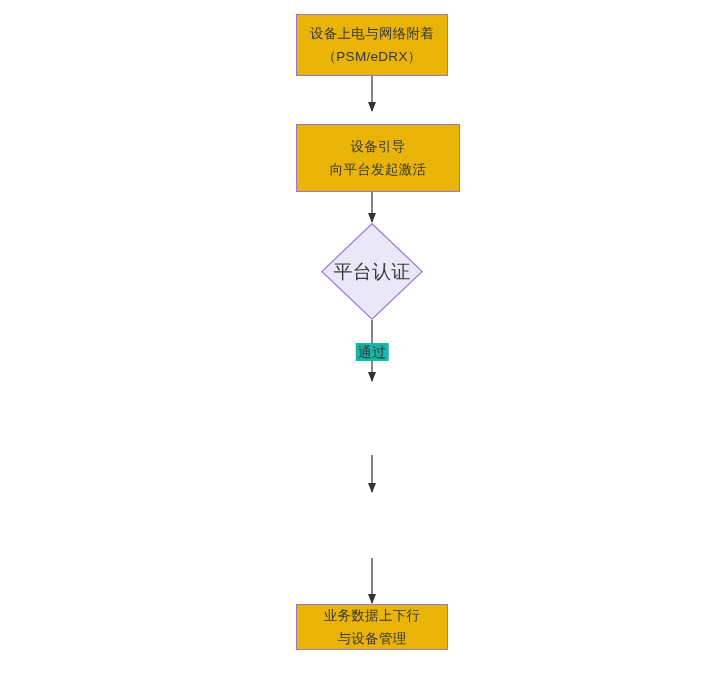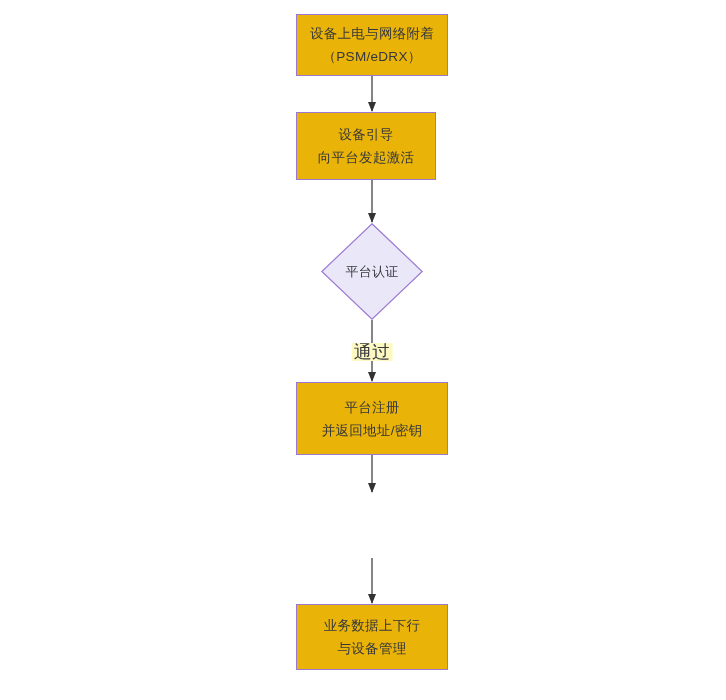--- a/index.html
+++ b/index.html
@@ -53,31 +53,31 @@
   .decision .diamond-shape {
     position: absolute;
     left: 0;
     top: 0;
     width: 100%;
     height: 100%;
   }
   .decision .node-text {
     position: relative;
     z-index: 2;
-    font-size: 13px;
+    font-size: 19px;
     line-height: 23px;
     color: #36383c;
     white-space: pre-line;
     letter-spacing: 0.3px;
   }
   .edge-label {
     position: absolute;
-    background: #fef9c3;
+    background: #14b8a6;
     color: #36383c;
-    font-size: 18px;
+    font-size: 14px;
     line-height: 16px;
     padding: 1px 2px;
     white-space: nowrap;
     transform: translate(-50%, -50%);
     letter-spacing: 0.3px;
   }
 </style>
 </head>
 <body>
 
@@ -94,38 +94,34 @@
     <line x1="372" y1="320" x2="372" y2="381" stroke="#333333" stroke-width="1.2" marker-end="url(#arrowhead)"></line>
     <line x1="372" y1="455" x2="372" y2="492" stroke="#333333" stroke-width="1.2" marker-end="url(#arrowhead)"></line>
     <line x1="372" y1="558" x2="372" y2="603" stroke="#333333" stroke-width="1.2" marker-end="url(#arrowhead)"></line>
   </svg>
 
   <div class="node" id="node-n1" style="left:296px; top:14px; width:152px; height:62px;">
     <div class="node-text">设备上电与网络附着
 （PSM/eDRX）</div>
   </div>
 
-  <div class="node" id="node-n2" style="left:296px; top:112px; width:140px; height:68px;">
+  <div class="node" id="node-n2" style="left:296px; top:124px; width:164px; height:68px;">
     <div class="node-text">设备引导
 向平台发起激活</div>
   </div>
 
   <div class="decision" id="node-n3" style="left:321px; top:223px; width:102px; height:97px;">
     <svg class="diamond-shape" viewBox="0 0 102 97" preserveAspectRatio="none" xmlns="http://www.w3.org/2000/svg">
       <polygon points="51,0.8 101.2,48.5 51,96.2 0.8,48.5" fill="#eae8f8" stroke="#9a77d1" stroke-width="1.2"></polygon>
     </svg>
     <div class="node-text">平台认证</div>
   </div>
 
   <div class="edge-label" style="left:372px; top:352px;">通过</div>
 
-  <div class="node" id="node-n4" style="left:296px; top:382px; width:152px; height:73px;">
-    <div class="node-text">平台注册
-并返回地址/密钥</div>
-  </div>
 
 
-  <div class="node" id="node-n6" style="left:296px; top:604px; width:152px; height:66px;">
+  <div class="node" id="node-n6" style="left:296px; top:604px; width:152px; height:46px;">
     <div class="node-text">业务数据上下行
 与设备管理</div>
   </div>
 
 </div>
 
 </body></html>

